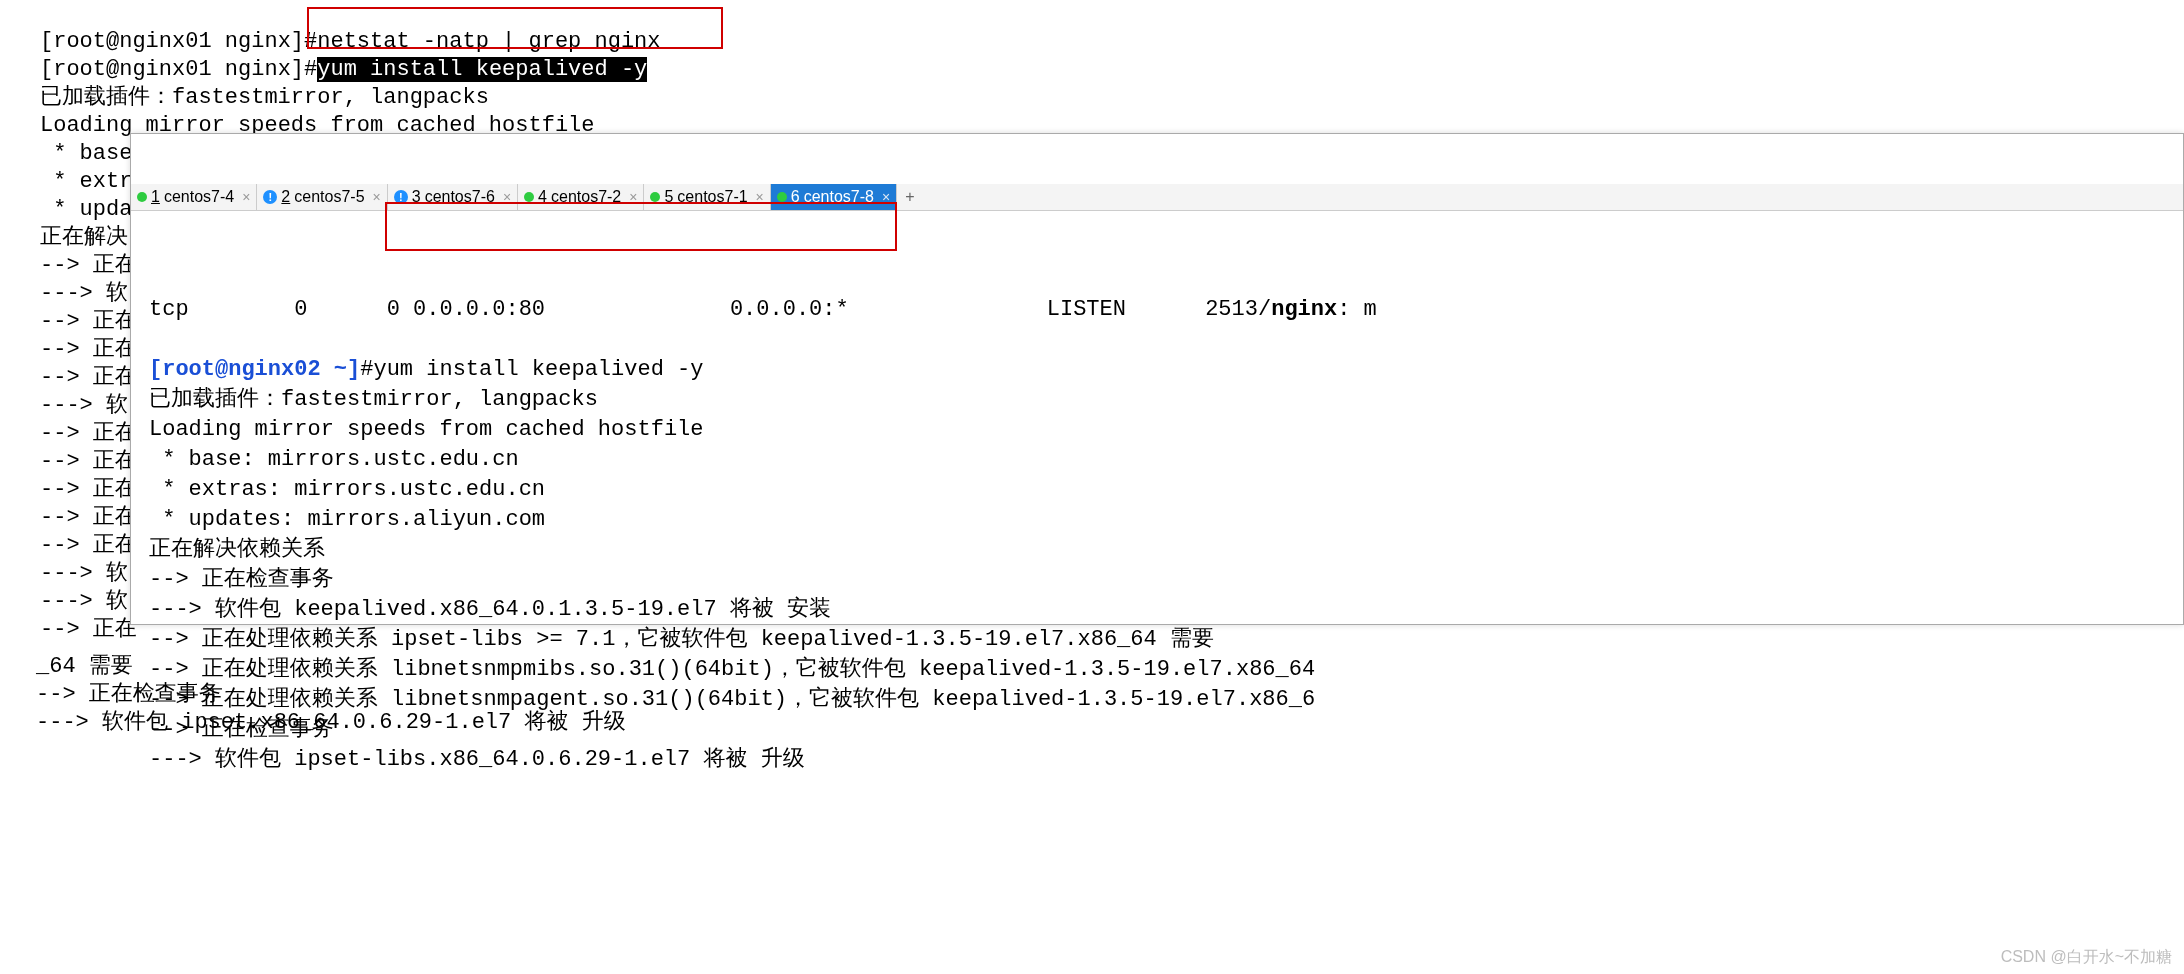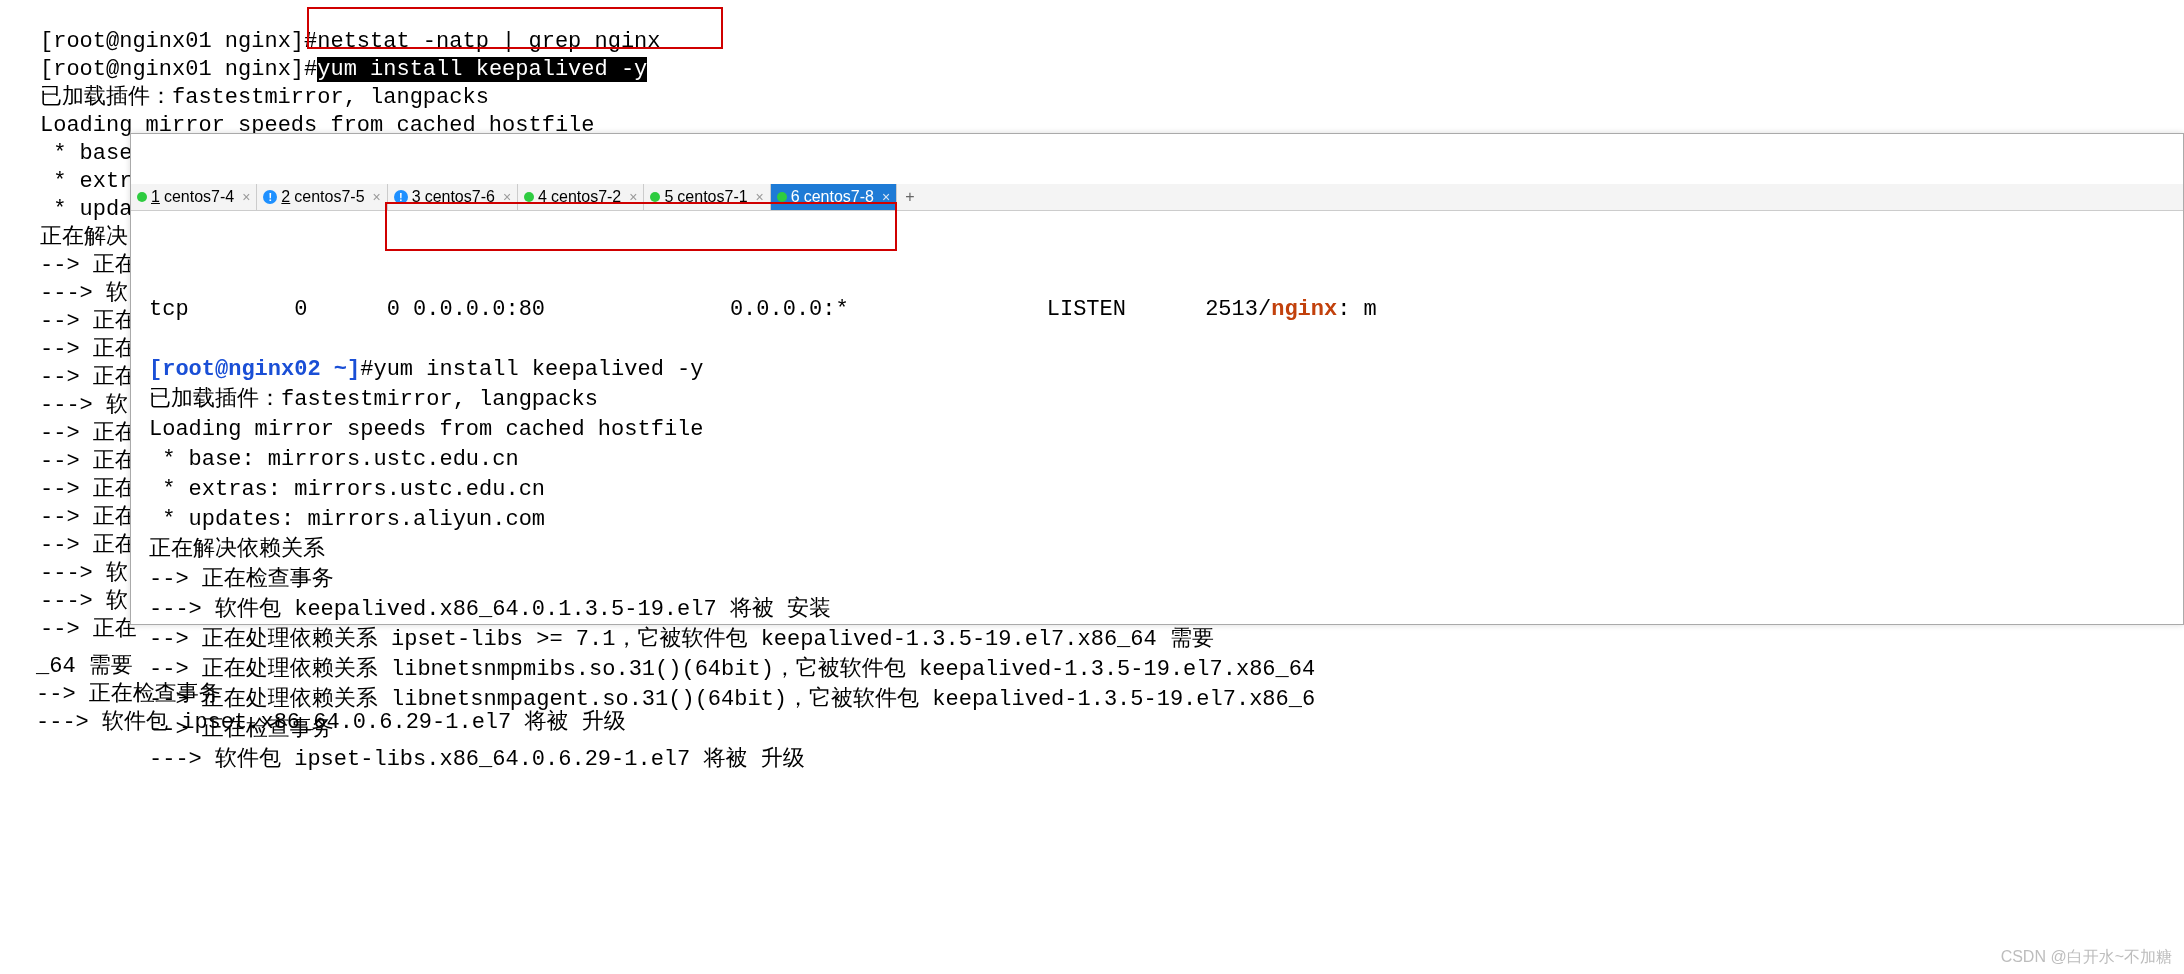--- a/index.html
+++ b/index.html
@@ -77,21 +77,21 @@
   .tab.active .close { color: #dde8f5; }
   .addtab { padding: 0 8px; color: #666; }
 
   .front-content {
     padding: 4px 18px;
     line-height: 30px;
     font-family: "Consolas", "Courier New", monospace;
     font-size: 22px;
   }
   .blue-bold { color: #1a4fd6; font-weight: bold; }
-  .orange-bold { color: #c2410c; font-weight: bold; }
+  .orange-bold { color: #000000; font-weight: bold; }
 
   .redbox2 {
     position: absolute;
     left: 385px;
     top: 202px;
     width: 508px;
     height: 45px;
     border: 2px solid #d00000;
     pointer-events: none;
   }

